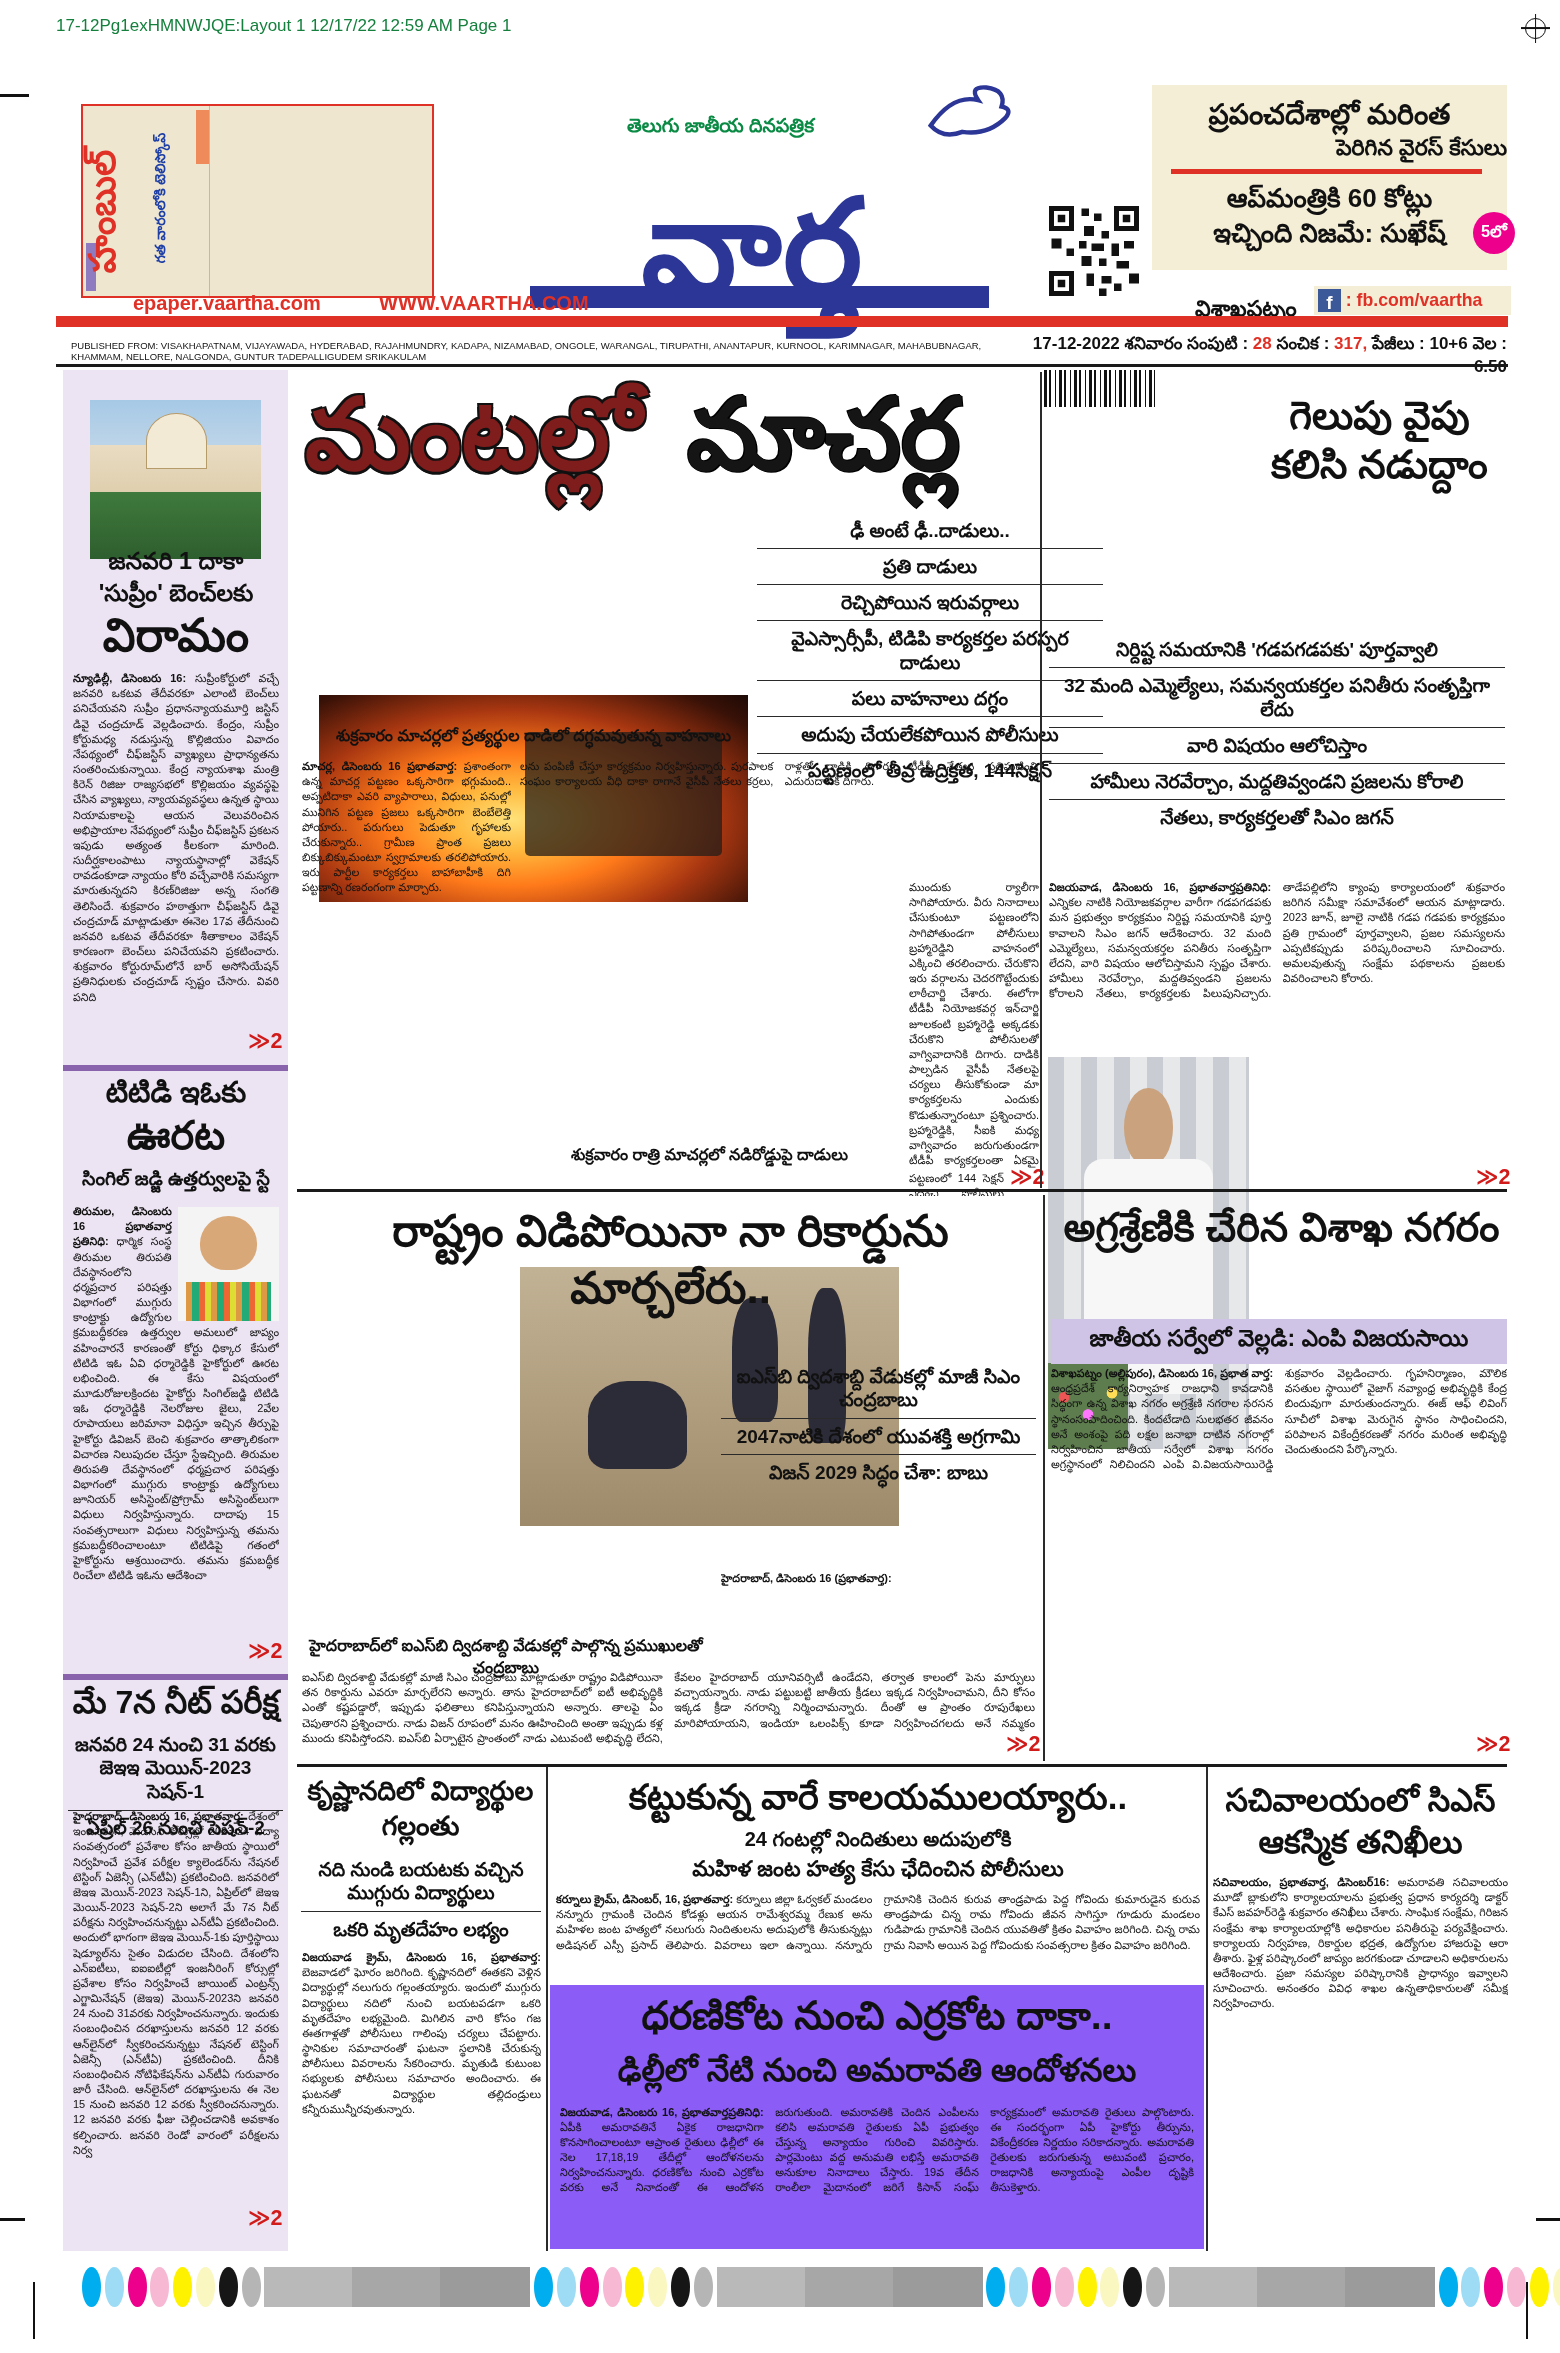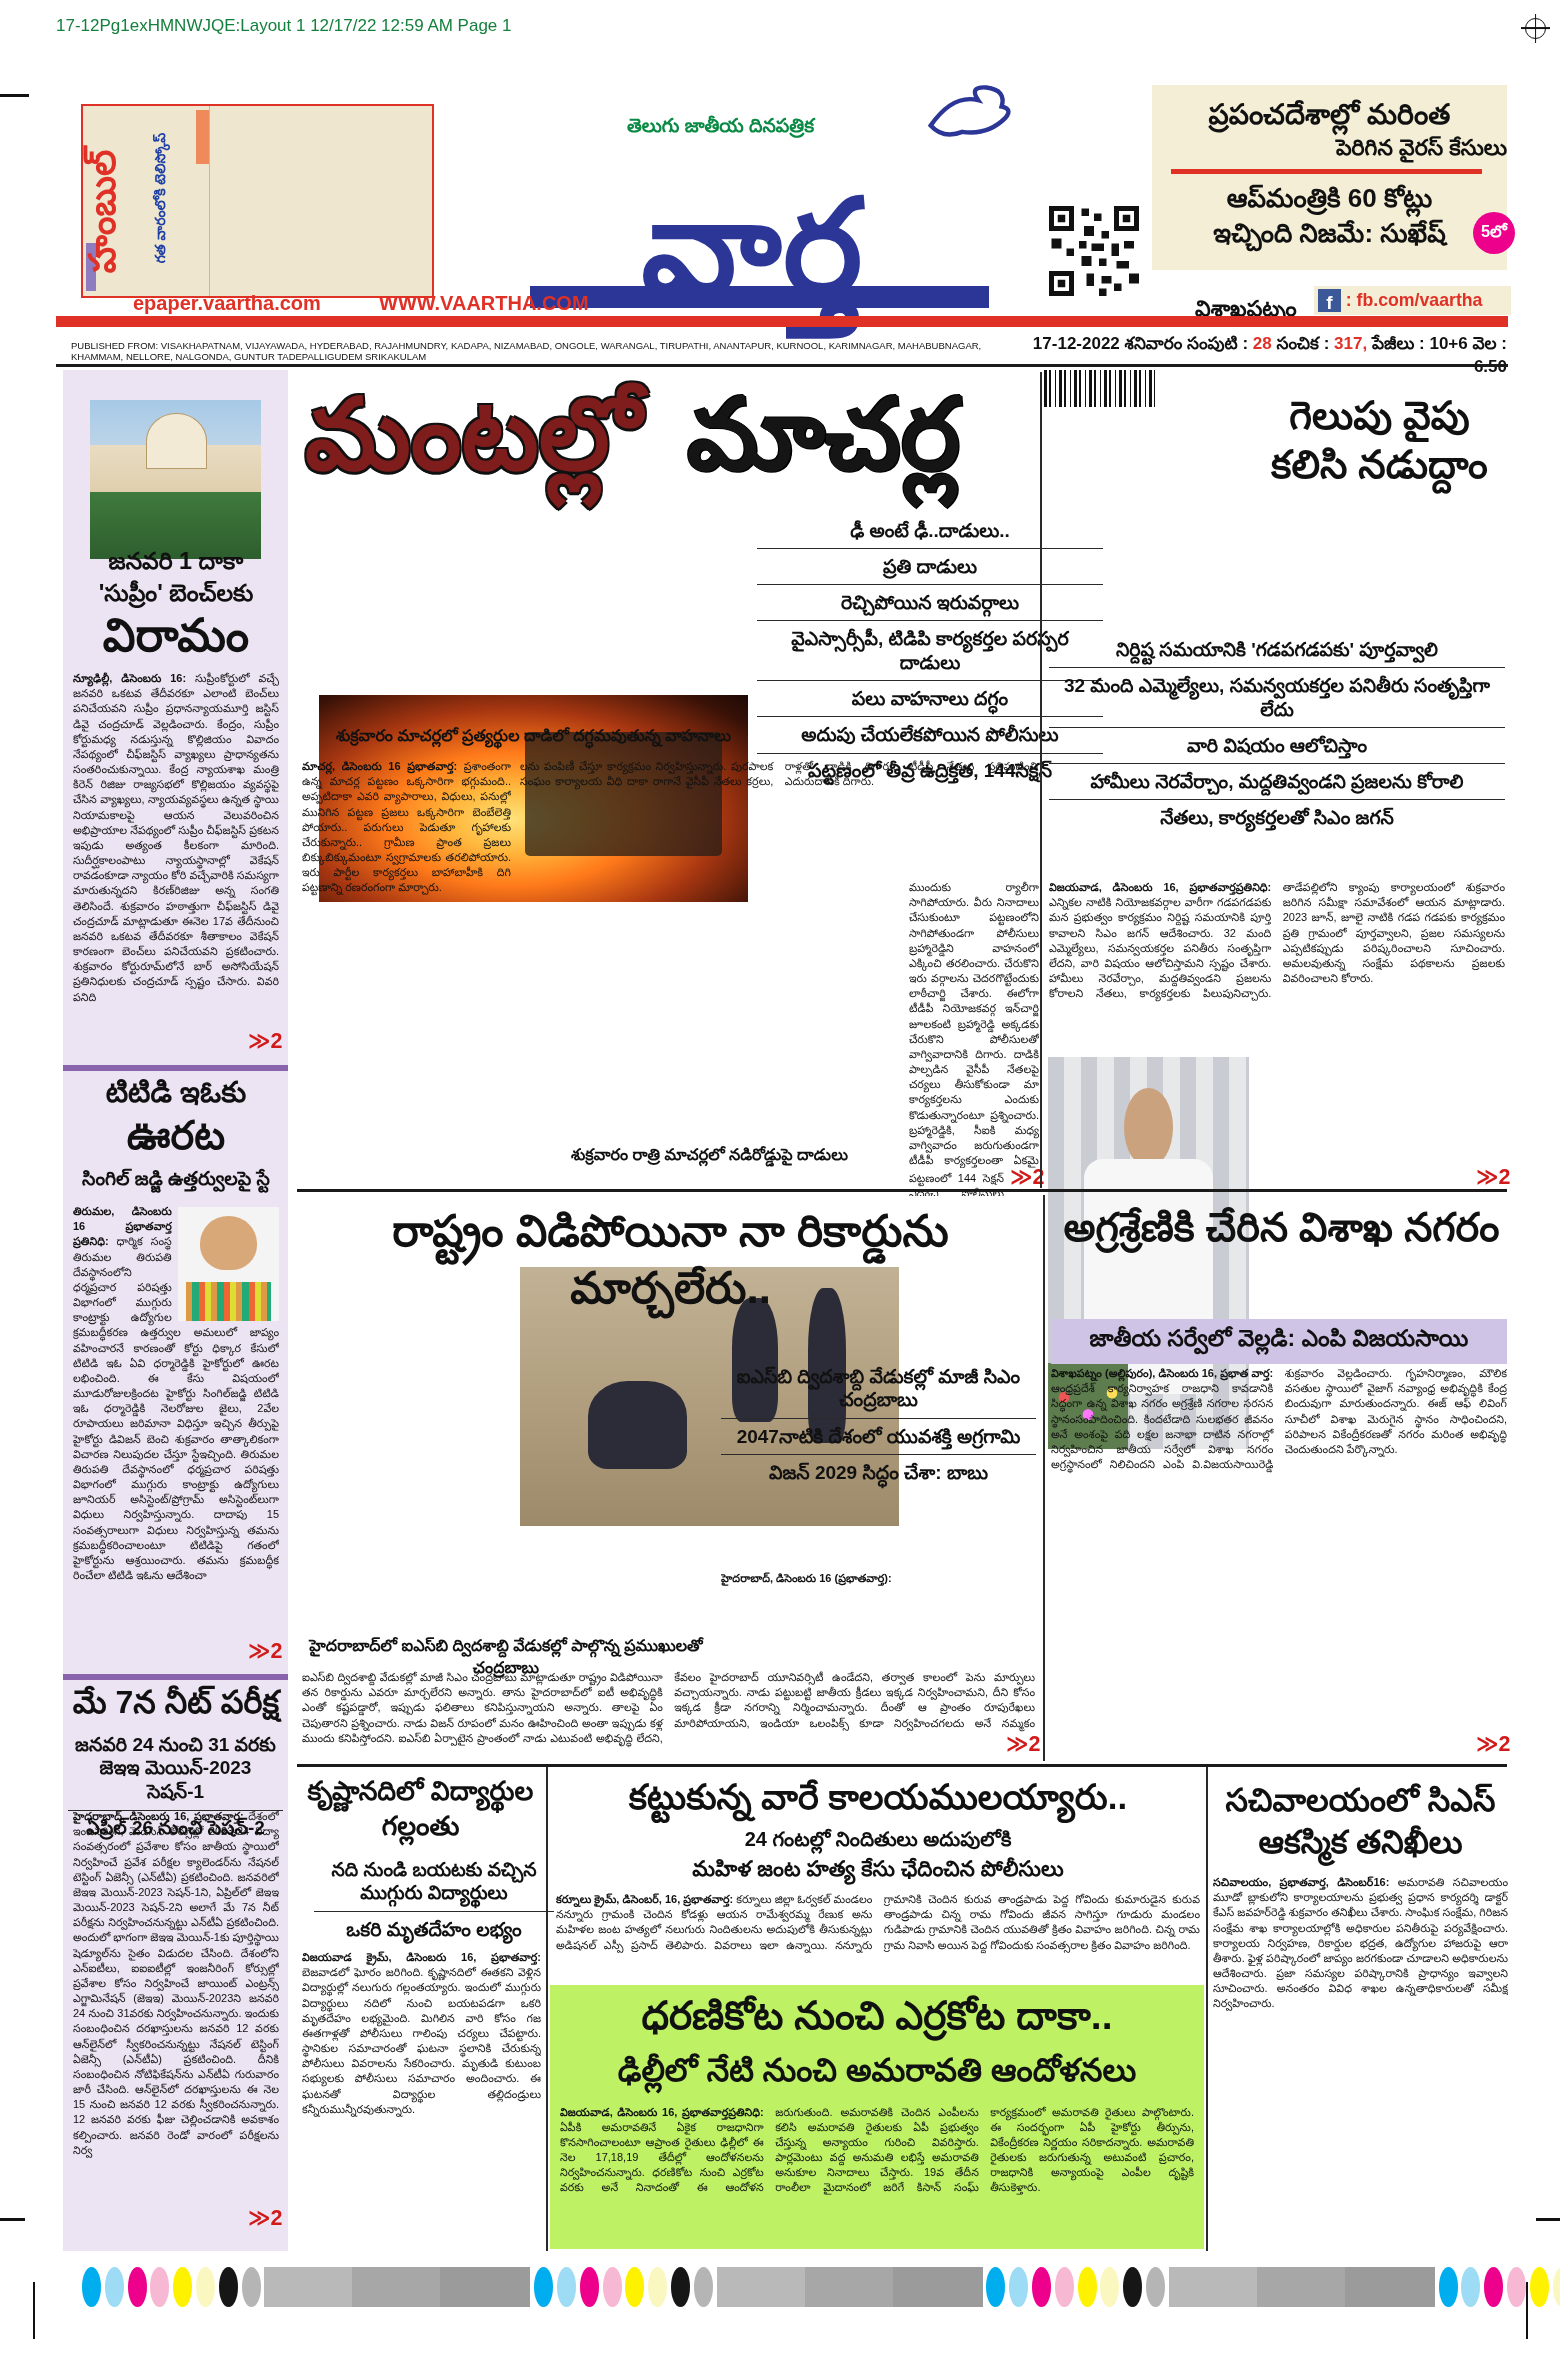--- a/index.html
+++ b/index.html
@@ -58,21 +58,21 @@
   
   .barcode{background:repeating-linear-gradient(90deg,#111 0 3.2px,#fff 3.2px 5px,#111 5px 7px,#fff 7px 10.7px,#111 10.7px 12px,#fff 12px 15px);}
   .regmark{border:1.9px solid #111;border-radius:50%;width:19px;height:19px;position:relative;}
   .regmark:before,.regmark:after{content:"";position:absolute;background:#111;}
   .regmark:before{left:50%;top:-5px;width:1.9px;height:29px;transform:translateX(-50%);}
   .regmark:after{top:50%;left:-5px;height:1.9px;width:29px;transform:translateY(-50%);}
   .strip{display:flex;align-items:center;gap:3.8px;}
   .strip .dot{width:19px;height:40px;border-radius:50%;}
   .strip .gbar{width:266px;height:40px;background:linear-gradient(90deg,#b9b9b9 0 33%,#a7a7a7 33% 66%,#9b9b9b 66%);}
   .band{background:#cfc3e6;}
-  .peach{background:#bef264;}
+  .peach{background:#8b5cf6;}
 </style>
 </head>
 <body>
 
 <div id="page">
 
   <div class="abs" style="left:56px;top:16.4px;font-size:17px;color:#15803d;">17-12Pg1exHMNWJQE:Layout 1  12/17/22  12:59 AM  Page 1</div>
   <div class="abs regmark" style="left:1525px;top:17.7px;"></div>
   <div class="abs" style="left:0;top:94px;width:29px;height:2.5px;background:#111;"></div>
 
@@ -268,21 +268,21 @@
   <div class="abs c b" style="left:1055px;top:1202px;width:453px;font-size:40px;line-height:1.25;">అగ్రశ్రేణికి చేరిన విశాఖ నగరం</div>
   <div class="abs band c b" style="left:1051px;top:1319px;width:456px;font-size:23px;padding:6.3px 0;">జాతీయ సర్వేలో వెల్లడి: ఎంపి విజయసాయి</div>
   <div class="abs body-txt cols2" style="left:1051px;top:1366px;width:456px;height:367px;">
     <span class="byline">విశాఖపట్నం (అల్లిపురం), డిసెంబరు 16, ప్రభాత వార్త:</span> <span>ఆంధ్రప్రదేశ్ కార్యనిర్వాహక రాజధాని కావడానికి సిద్ధంగా ఉన్న విశాఖ నగరం అగ్రశ్రేణి నగరాల సరసన స్థానంసంపాదించింది. కిందటేడాది సులభతర జీవనం అనే అంశంపై పది లక్షల జనాభా దాటిన నగరాల్లో నిర్వహించిన జాతీయ సర్వేలో విశాఖ నగరం అగ్రస్థానంలో నిలిచిందని ఎంపి వి.విజయసాయిరెడ్డి శుక్రవారం వెల్లడించారు. గృహనిర్మాణం, మౌలిక వసతుల స్థాయిలో వైజాగ్ నవ్యాంధ్ర అభివృద్ధికి కేంద్ర బిందువుగా మారుతుందన్నారు. ఈజ్ ఆఫ్ లివింగ్ సూచీలో విశాఖ మెరుగైన స్థానం సాధించిందని, పరిపాలన వికేంద్రీకరణతో నగరం మరింత అభివృద్ధి చెందుతుందని పేర్కొన్నారు.</span>
   </div>
   <div class="abs jump" style="left:1476px;top:1734px;">≫2</div>
 
   <div class="abs hrule" style="left:297px;top:1764px;width:1210px;"></div>
 
   <div class="abs c b" style="left:298px;top:1774px;width:245px;font-size:26.6px;line-height:1.3;">కృష్ణానదిలో విద్యార్థుల గల్లంతు</div>
-  <div class="abs stack" style="left:314px;top:1852px;width:240px;">
+  <div class="abs stack" style="left:301px;top:1852px;width:240px;">
       <div class="">నది నుండి బయటకు వచ్చిన ముగ్గురు విద్యార్థులు</div>
       <div class="">ఒకరి మృతదేహం లభ్యం</div>
     </div>
   <div class="abs body-txt" style="left:302px;top:1950px;width:239px;height:291px;">
     <span class="byline">విజయవాడ క్రైమ్, డిసెంబరు 16, ప్రభాతవార్త:</span> <span>బెజవాడలో ఘోరం జరిగింది. కృష్ణానదిలో ఈతకని వెళ్లిన విద్యార్థుల్లో నలుగురు గల్లంతయ్యారు. ఇందులో ముగ్గురు విద్యార్థులు నదిలో నుంచి బయటపడగా ఒకరి మృతదేహం లభ్యమైంది. మిగిలిన వారి కోసం గజ ఈతగాళ్లతో పోలీసులు గాలింపు చర్యలు చేపట్టారు. స్థానికుల సమాచారంతో ఘటనా స్థలానికి చేరుకున్న పోలీసులు వివరాలను సేకరించారు. మృతుడి కుటుంబ సభ్యులకు పోలీసులు సమాచారం అందించారు. ఈ ఘటనతో విద్యార్థుల తల్లిదండ్రులు కన్నీరుమున్నీరవుతున్నారు.</span>
   </div>
   <div class="abs vrule" style="left:546px;top:1767px;height:484px;"></div>
 
   <div class="abs c b" style="left:556px;top:1777px;width:644px;font-size:35px;">కట్టుకున్న వారే కాలయములయ్యారు..</div>
   <div class="abs c b" style="left:556px;top:1828px;width:644px;font-size:20px;">24 గంటల్లో నిందితులు అదుపులోకి</div>

